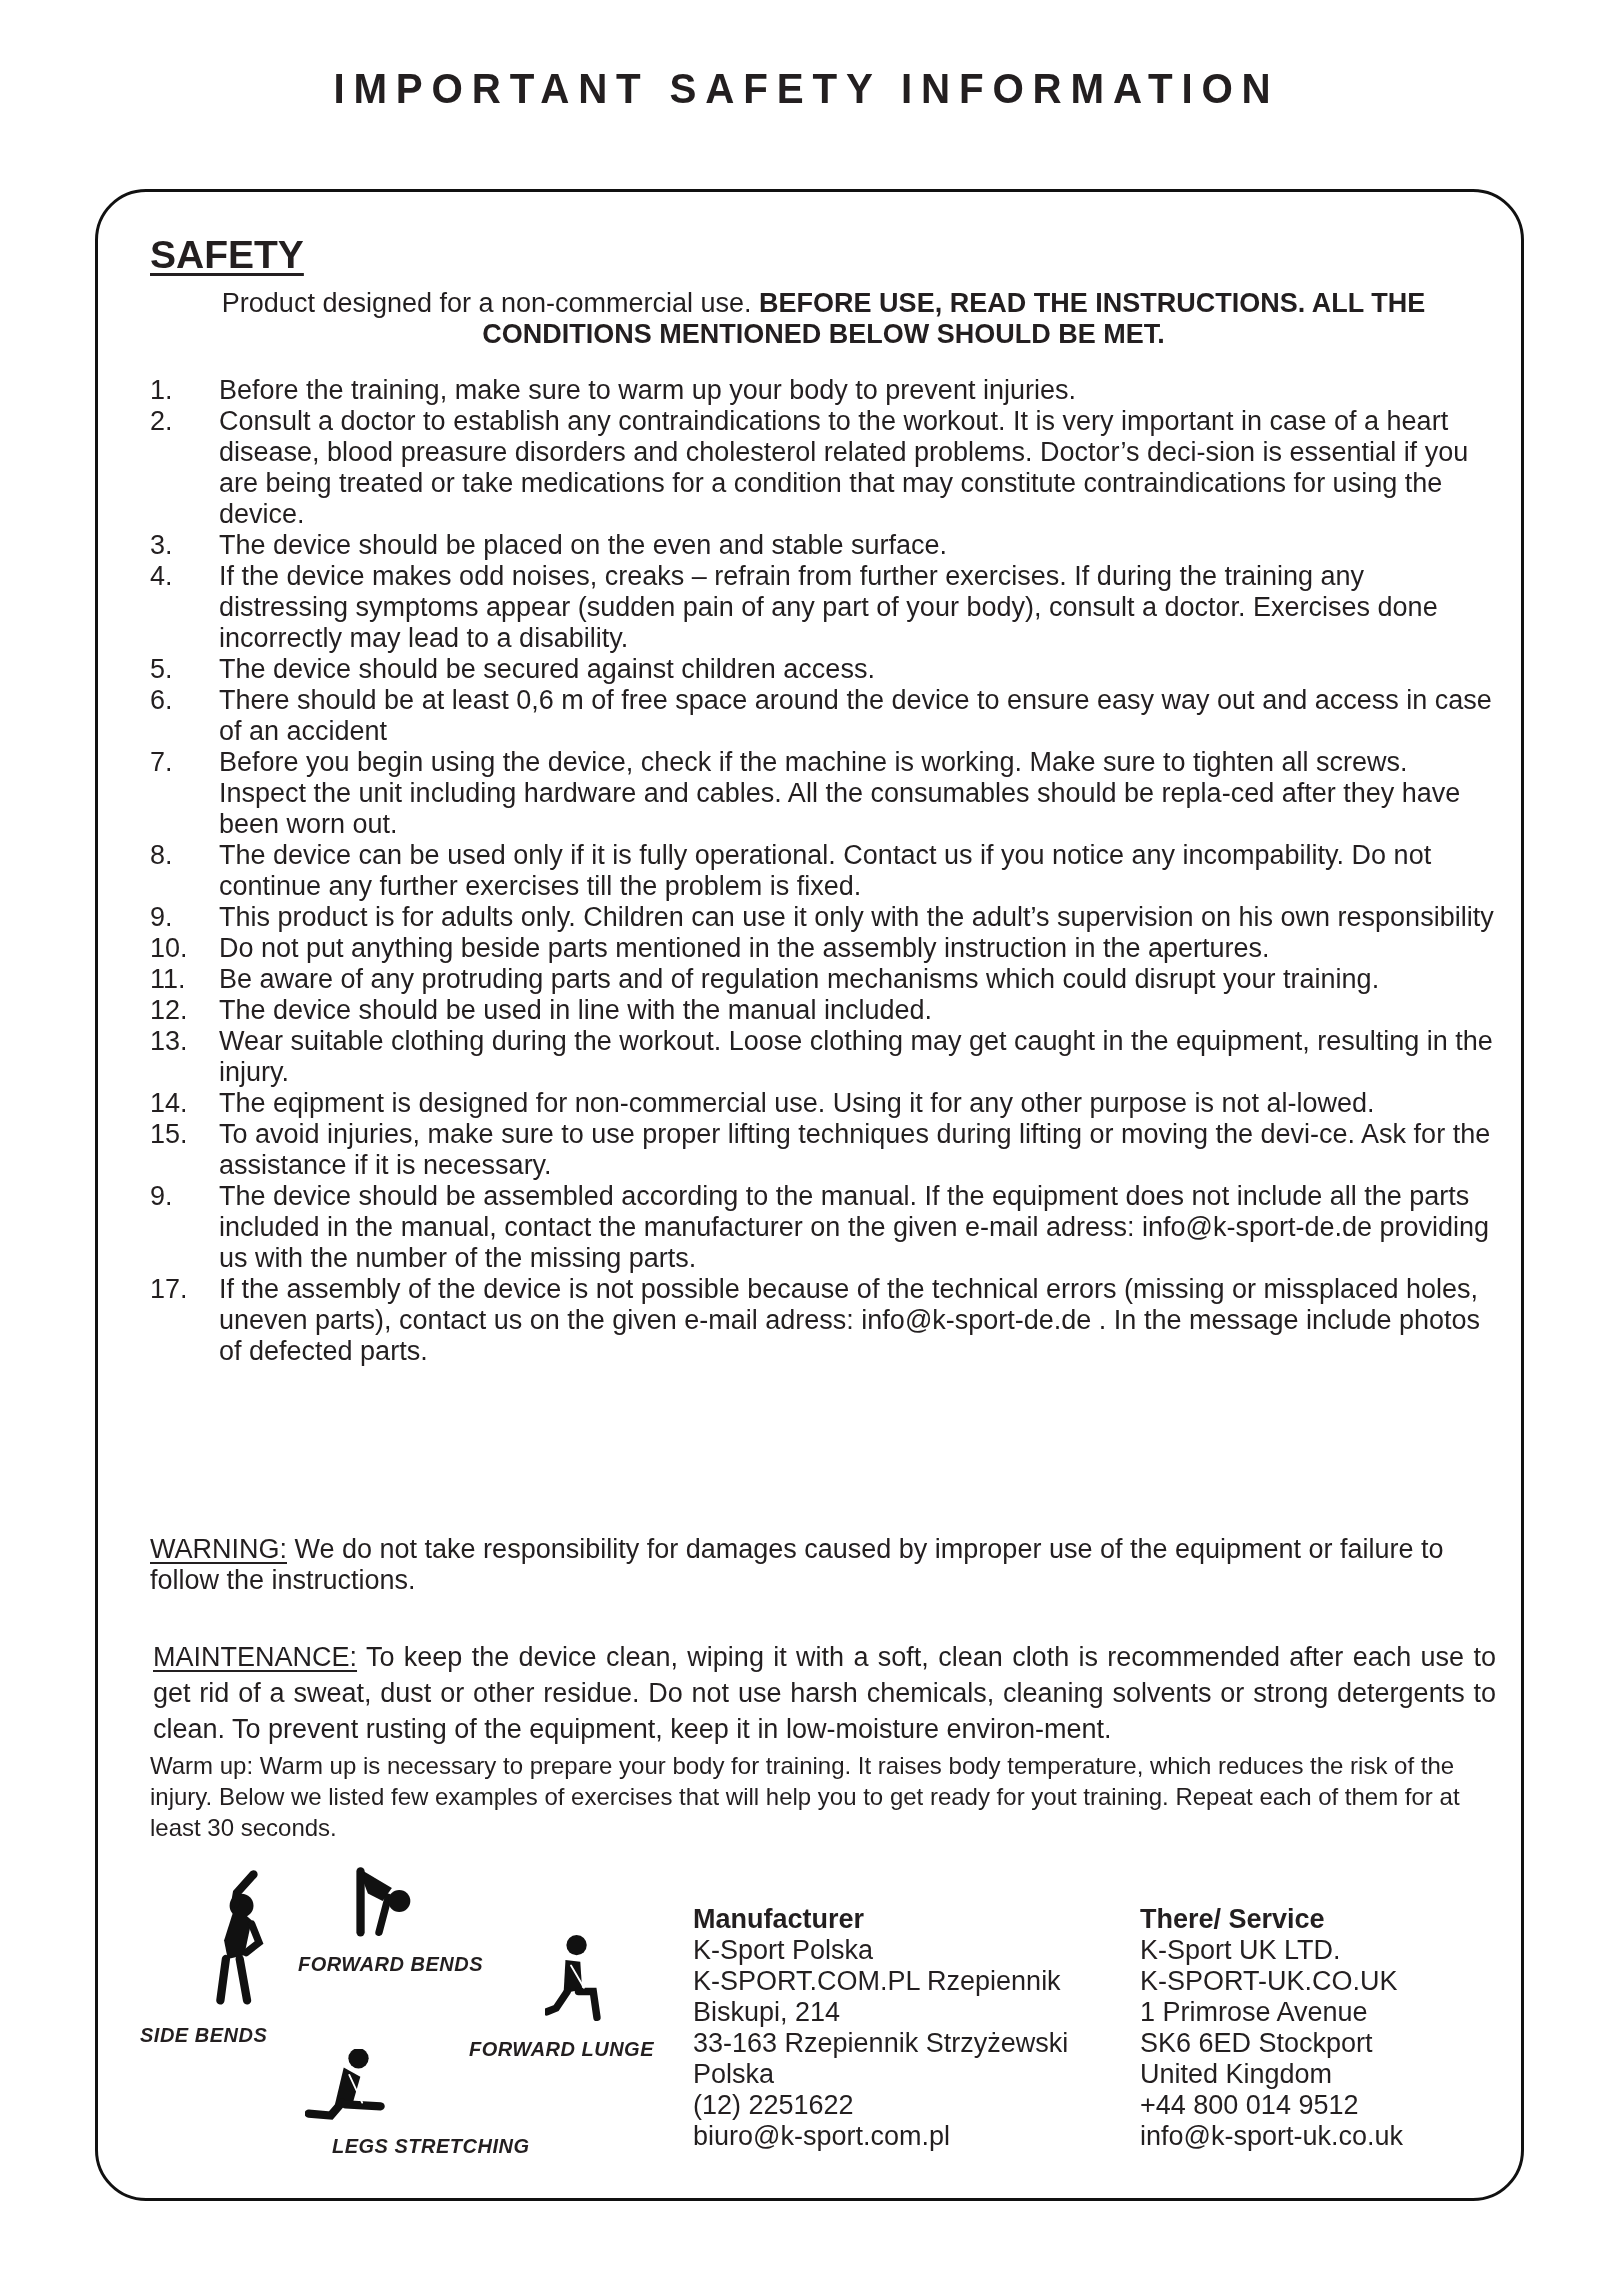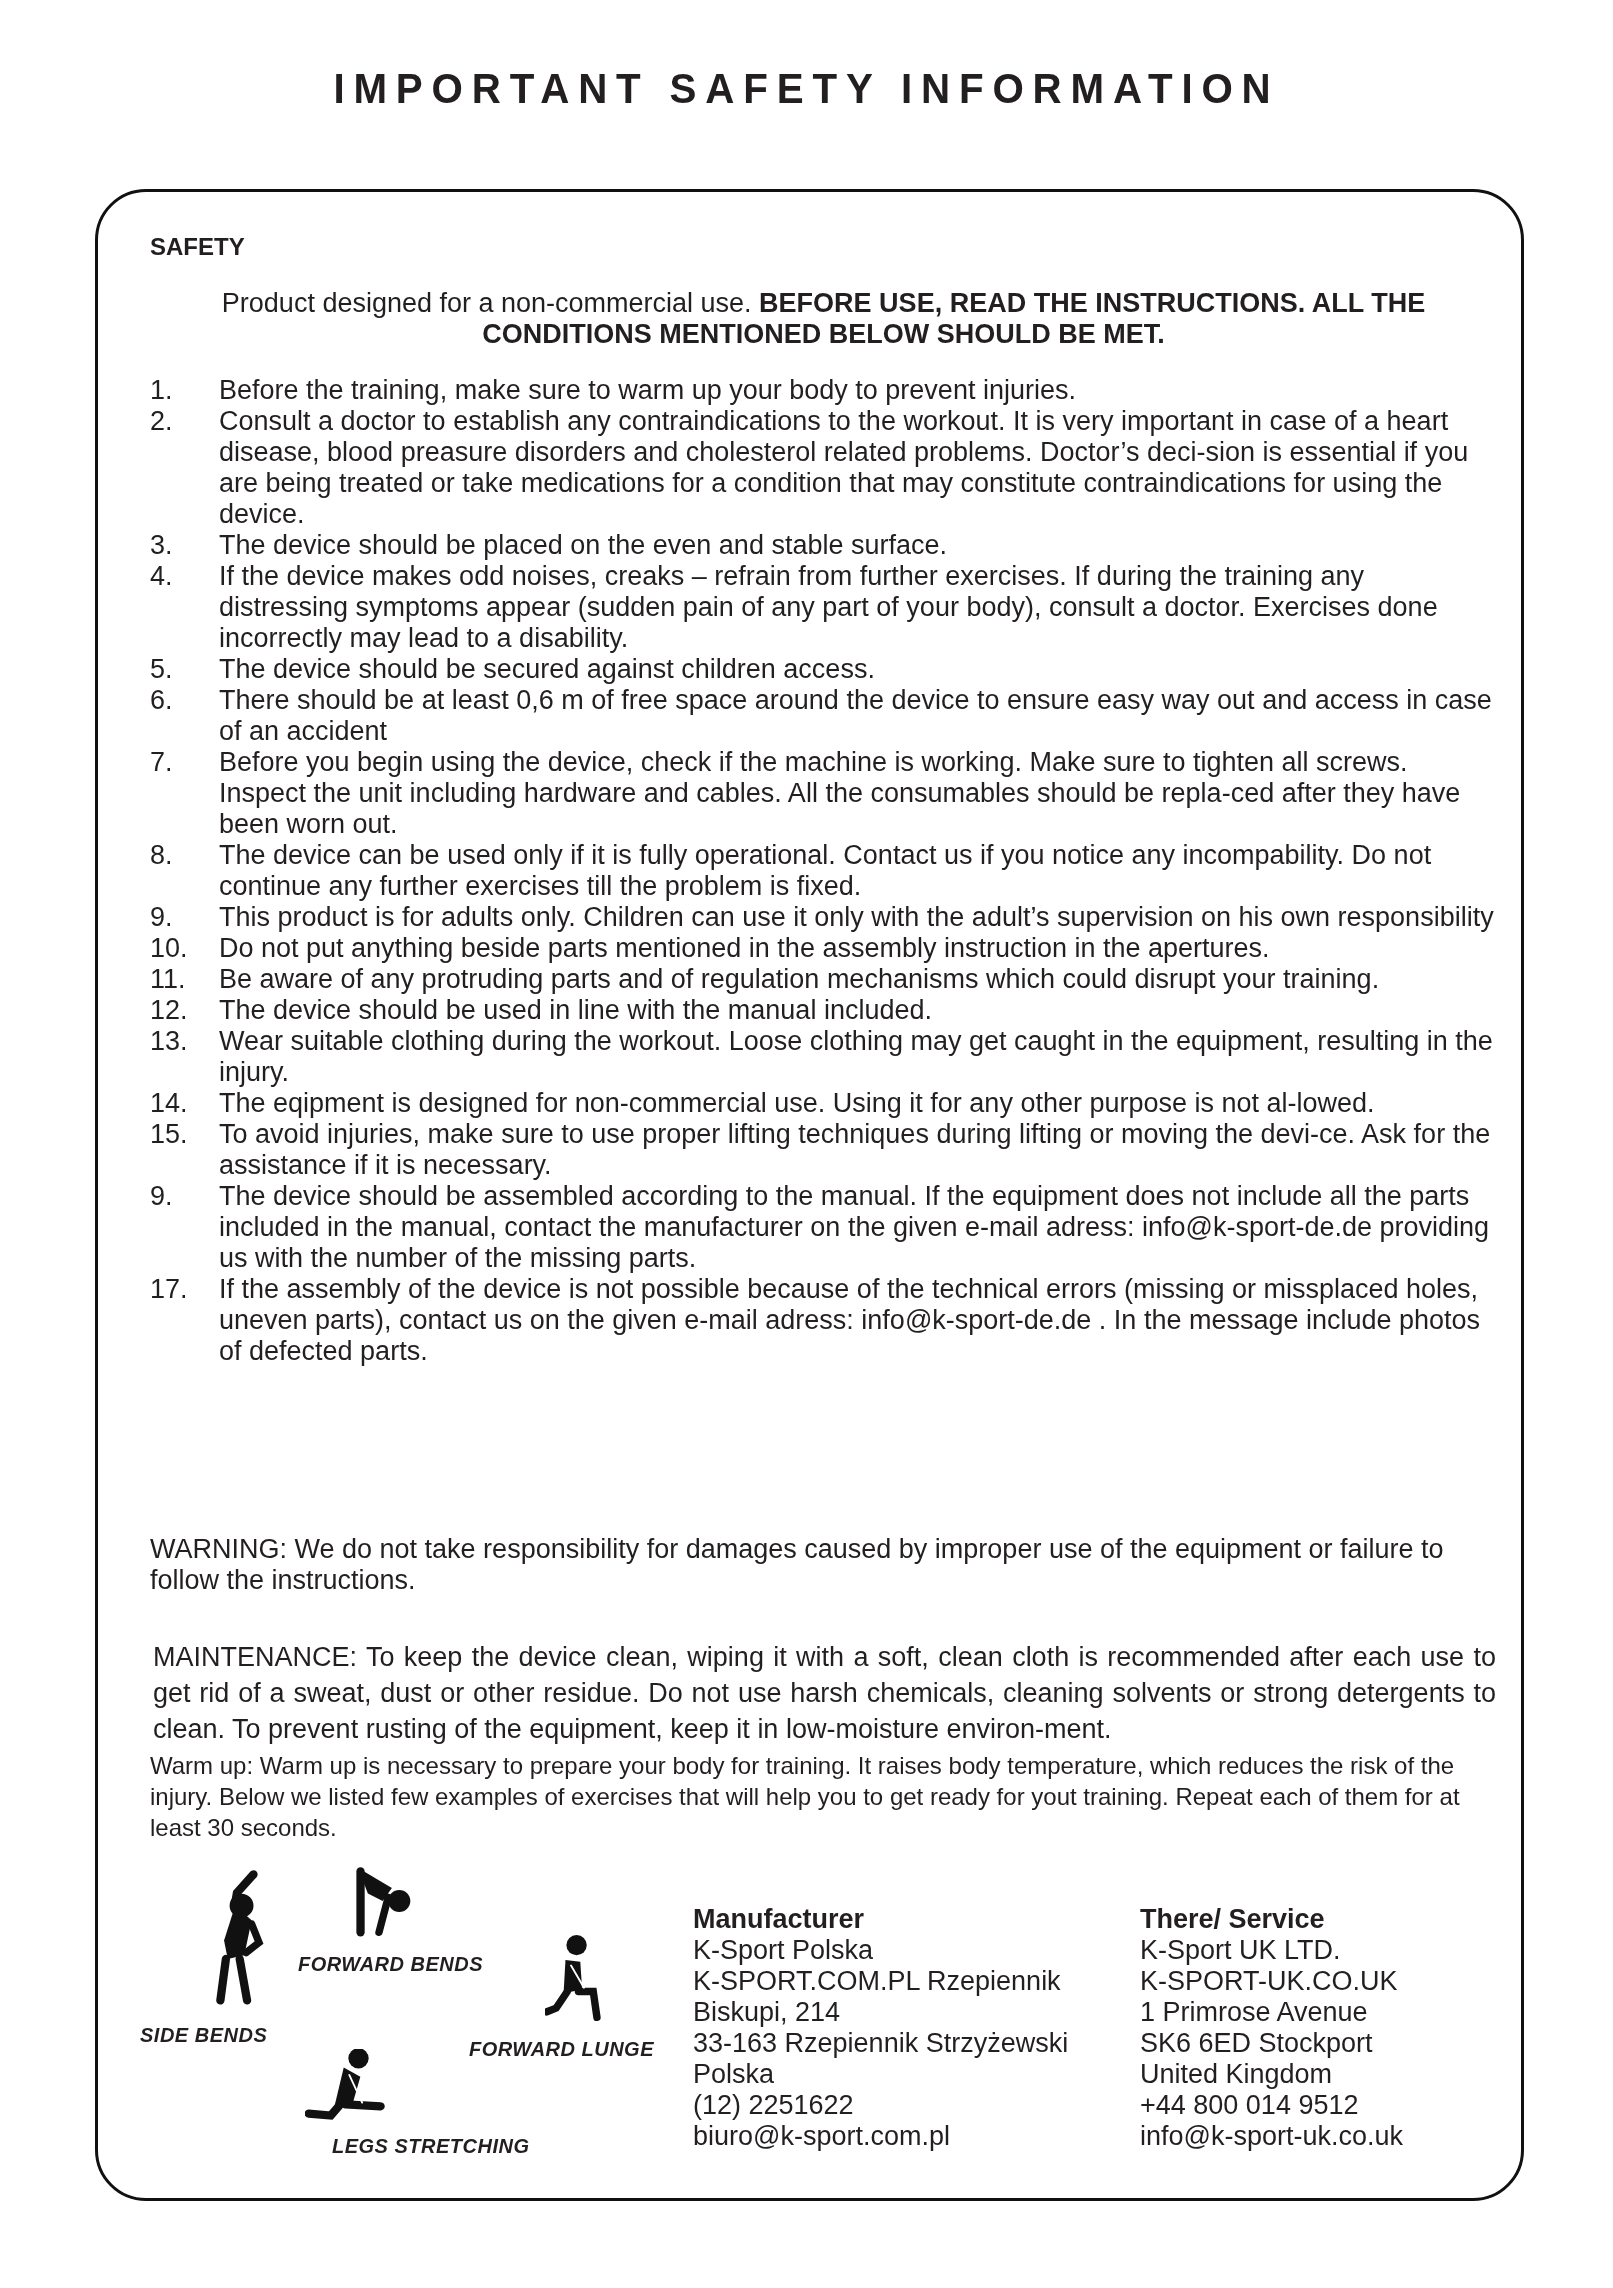--- a/index.html
+++ b/index.html
@@ -3,31 +3,31 @@
   <meta charset="utf-8">
   <style>
     html, body { margin:0; padding:0; background:#ffffff; }
     body { width:1613px; height:2289px; position:relative; overflow:hidden;
            font-family:"Liberation Sans", sans-serif; color:#231f20; }
     .page-title { position:absolute; left:0; top:65px; width:1613px; text-align:center;
       font-family:"Liberation Sans", sans-serif; font-weight:bold; font-size:42px;
       letter-spacing:9.2px; margin:0; transform:scaleX(0.96); }
     .box { position:absolute; left:95px; top:189px; width:1429px; height:2012px;
       border:3.2px solid #111; border-radius:51px; box-sizing:border-box; }
-    .safety-heading { position:absolute; left:150px; top:233px; font-size:24px; font-weight:bold;
-      text-underline-offset:4.6px; text-decoration-thickness:2.8px; margin:0; }
+    .safety-heading { position:absolute; left:150px; top:233px; font-size:39px; font-weight:bold;
+      text-decoration:underline; text-underline-offset:4.6px; text-decoration-thickness:2.8px; margin:0; }
     .intro { position:absolute; left:150px; top:288px; width:1347px; font-size:27px; line-height:31px; margin:0;text-align:center; }
     .intro b { font-weight:bold; }
     ol.rules { position:absolute; left:150px; top:375px; width:1347px; margin:0; padding:0; list-style:none; font-size:27px; line-height:31px; }
     ol.rules li { position:relative; padding-left:69px; }
     ol.rules li .num { position:absolute; left:0; top:0; }
     .warning { position:absolute; left:150px; top:1534px; width:1347px; font-size:27px; line-height:31px; margin:0; }
     .maint { position:absolute; left:140px; top:1626px; width:1343px; font-size:27px; line-height:36px; margin:13px; text-align:justify; }
     .warmup { position:absolute; left:150px; top:1750px; width:1347px; font-size:24px; line-height:31px; margin:0; }
-    .u { text-underline-offset:3.7px; }
+    .u { text-decoration:underline; text-underline-offset:3.7px; }
     .ex-label { position:absolute; font-weight:bold; font-style:italic; font-size:20px; letter-spacing:0.5px; white-space:nowrap;text-align:right; }
     .fig { position:absolute; }
     .contact { position:absolute; top:1904px; font-size:27px; line-height:31px; }
     .contact .head { font-weight:bold; }
   </style>
 </head>
 <body>
 
 <h1 class="page-title">IMPORTANT SAFETY INFORMATION</h1>
 

